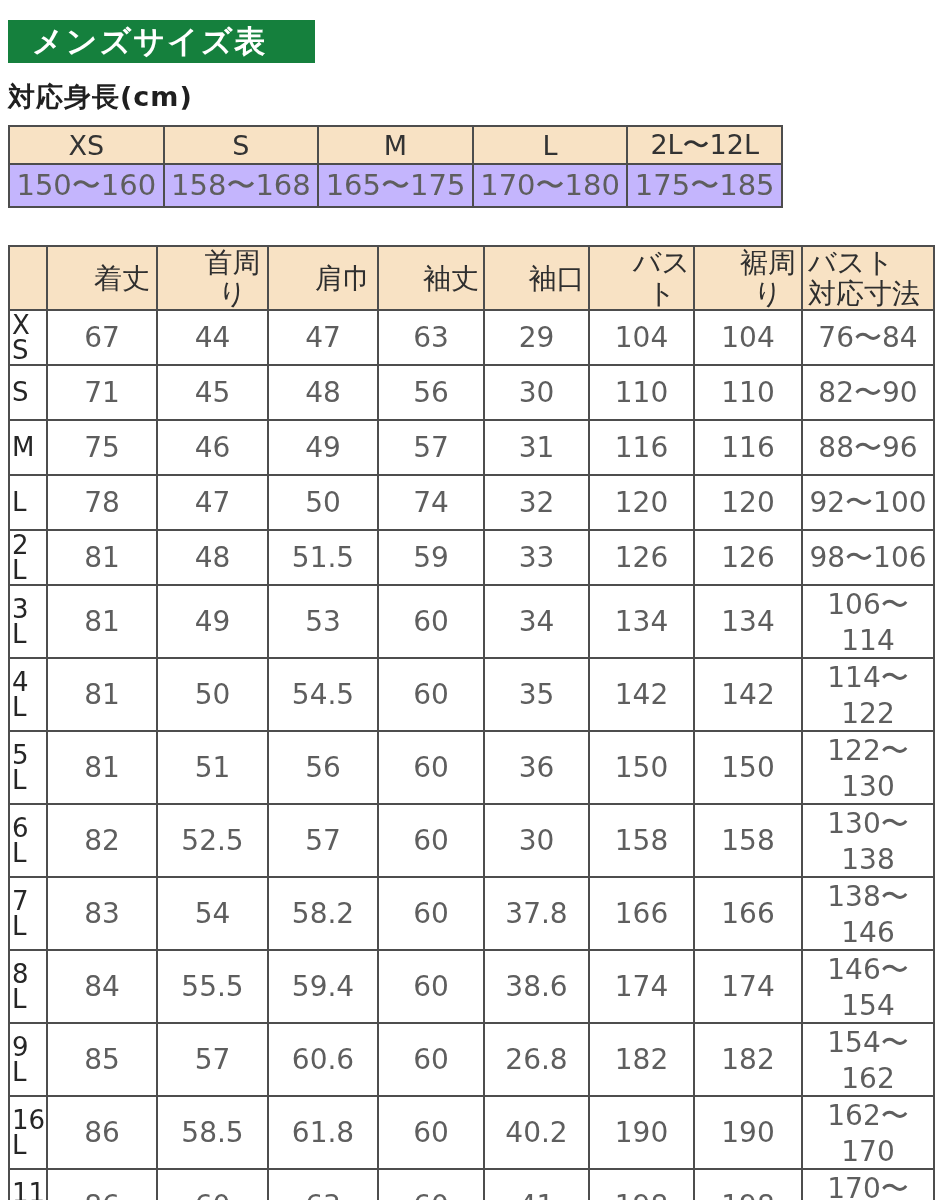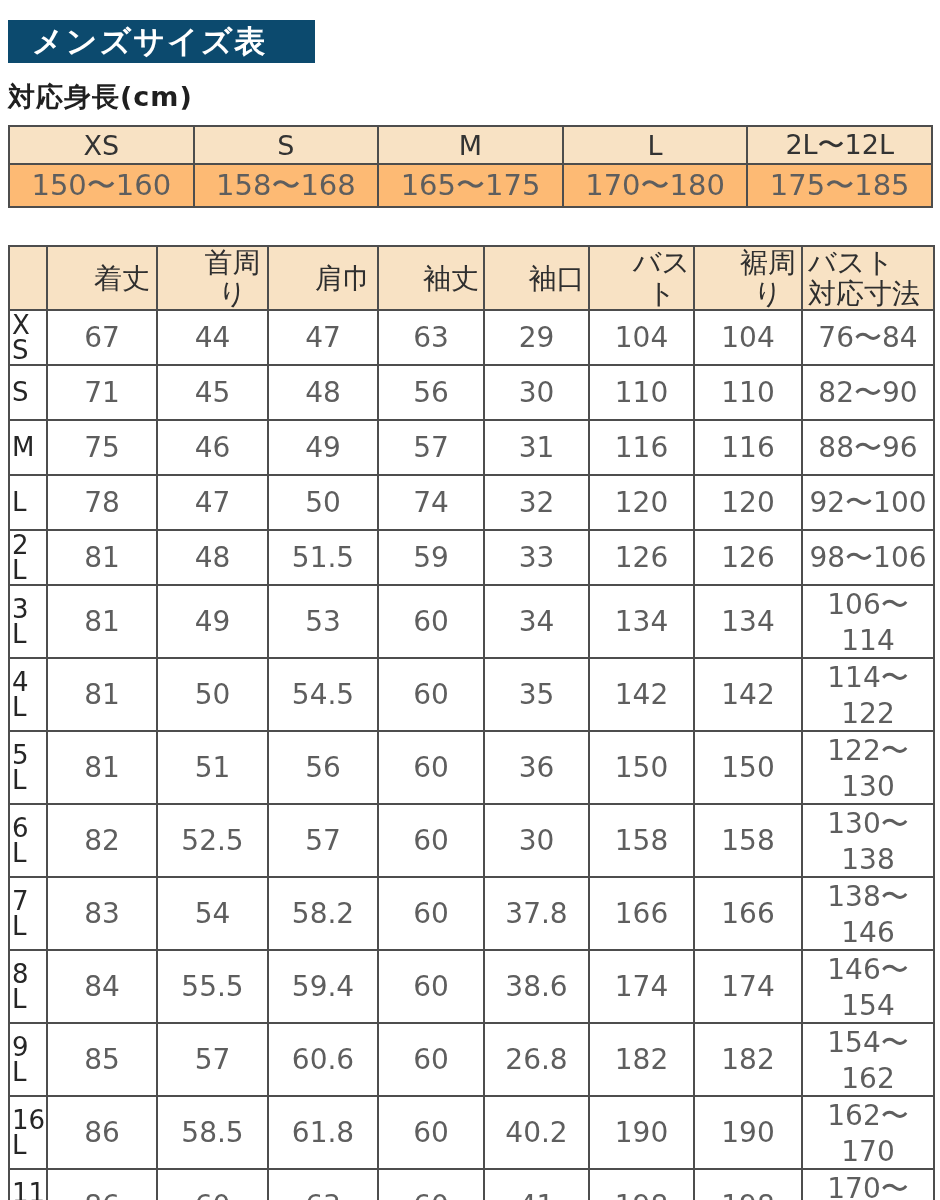--- a/index.html
+++ b/index.html
@@ -14,21 +14,21 @@
     font-family: "DejaVu Sans", sans-serif;
   }
   .wrap {
     padding: 20px 7px 0 8px;
     box-sizing: border-box;
   }
   
   .title-bar {
     width: 307px;
     height: 43px;
-    background: #0c4a6e;
+    background: #15803d;
     color: #ffffff;
     font-size: 31px;
     font-weight: bold;
     line-height: 43px;
     padding-left: 24px;
     letter-spacing: 2px;
     box-sizing: border-box;
   }
   
   .subtitle {
@@ -36,38 +36,38 @@
     margin-bottom: 10px;
     font-size: 27px;
     font-weight: bold;
     color: #1f1f1f;
     letter-spacing: 1px;
   }
   
   table {
     border-collapse: collapse;
     table-layout: fixed;
-    width: 925px;
+    width: 775px;
   }
   th, td {
     border: 2px solid #4d4d4d;
     text-align: center;
     padding: 0;
     overflow: hidden;
   }
   
   .height-table .hhead {
     background: #f8e2c4;
     color: #333333;
     font-size: 27px;
     font-weight: 500;
     height: 31px;
   }
   .height-table .hval {
-    background: #fdba74;
+    background: #c4b5fd;
     color: #5e5e5e;
     font-size: 29px;
     font-weight: 400;
     height: 41px;
   }
   
   .size-table {
     margin-top: 37px;
   }
   .size-table th.shead, .size-table th.corner {

